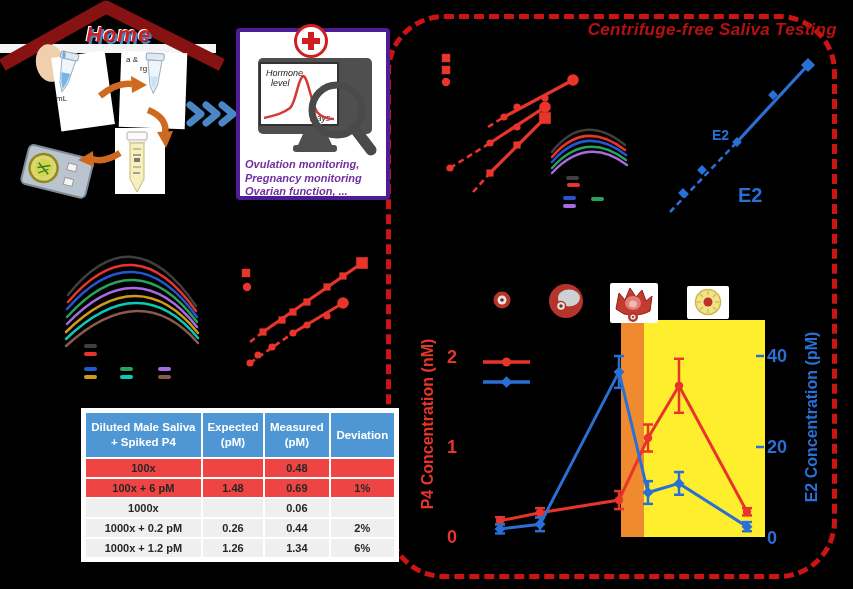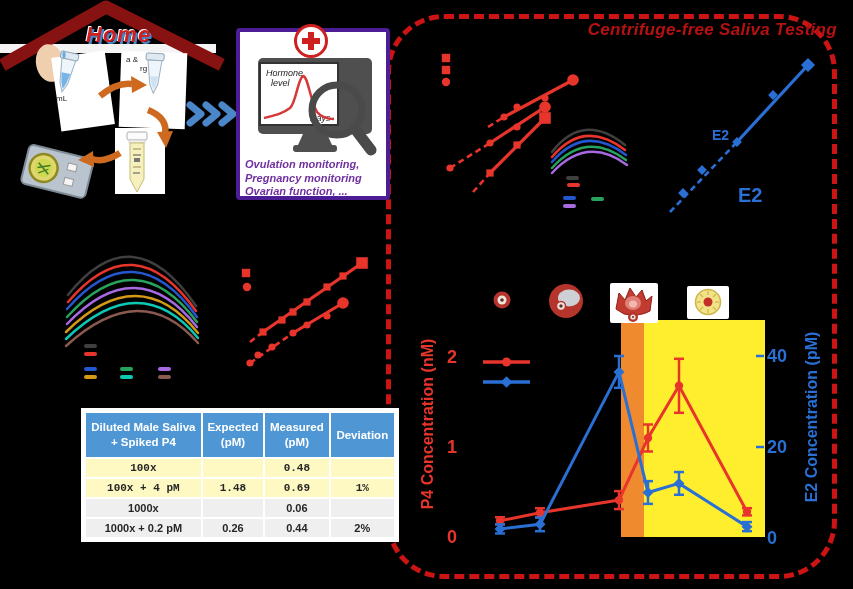--- a/index.html
+++ b/index.html
@@ -28,21 +28,21 @@
   .vlabel{width:290px;text-align:center;transform:rotate(-90deg);font-weight:bold;font-size:16px;}
   #p4-axis-label{left:283px;top:415px;color:#e8352b;}
   #e2-axis-label{left:667px;top:408px;color:#2a6fd4;}
   
   #table-panel{left:45px;top:408px;width:318px;background:#ffffff;padding:3px;box-sizing:border-box;margin-left:36px;}
   #saliva-table{width:100%;border-collapse:separate;border-spacing:2px;
     font:bold 11px "Liberation Sans",sans-serif;color:#262626;text-align:center;}
   #saliva-table th{background:#4f97d4;color:#ffffff;font-size:11.5px;white-space:pre-line;
     height:42px;vertical-align:middle;padding:1px 2px;line-height:1.3;}
   #saliva-table td{padding:3px 2px;}
-  tr.g1 td{background:#fef9c3;font-family:Liberation Mono, monospace;}
+  tr.g1 td{background:#ef4444;}
   tr.g2 td{background:#efefef;}
 </style>
 </head>
 <body>
 
 <div id="canvas">
 
   <svg class="abs" id="home-scene" style="left:0;top:0;" width="240" height="225" viewBox="0 0 240 225">
     <rect x="0" y="44" width="216" height="9" fill="#f4f4f4"></rect>
     <polyline points="8,62 106,7 216,62" fill="none" stroke="#871212" stroke-width="13" stroke-linecap="square" stroke-linejoin="round"></polyline>
@@ -362,33 +362,39 @@
         </tr>
       </thead>
       <tbody>
         <tr class="g1">
           <td>100x</td>
           <td></td>
           <td>0.48</td>
           <td></td>
         </tr>
         <tr class="g1">
-          <td>100x + 4 pM</td>
+          <td>100x + 6 pM</td>
           <td>1.48</td>
           <td>0.69</td>
           <td>1%</td>
         </tr>
         <tr class="g2">
           <td>1000x</td>
           <td></td>
           <td>0.06</td>
           <td></td>
         </tr>
         <tr class="g2">
           <td>1000x + 0.2 pM</td>
           <td>0.26</td>
           <td>0.44</td>
           <td>2%</td>
         </tr>
+        <tr class="g2">
+          <td>1000x + 1.2 pM</td>
+          <td>1.26</td>
+          <td>1.34</td>
+          <td>6%</td>
+        </tr>
       </tbody>
     </table>
   </div>
 </div>
 
 </body></html>

